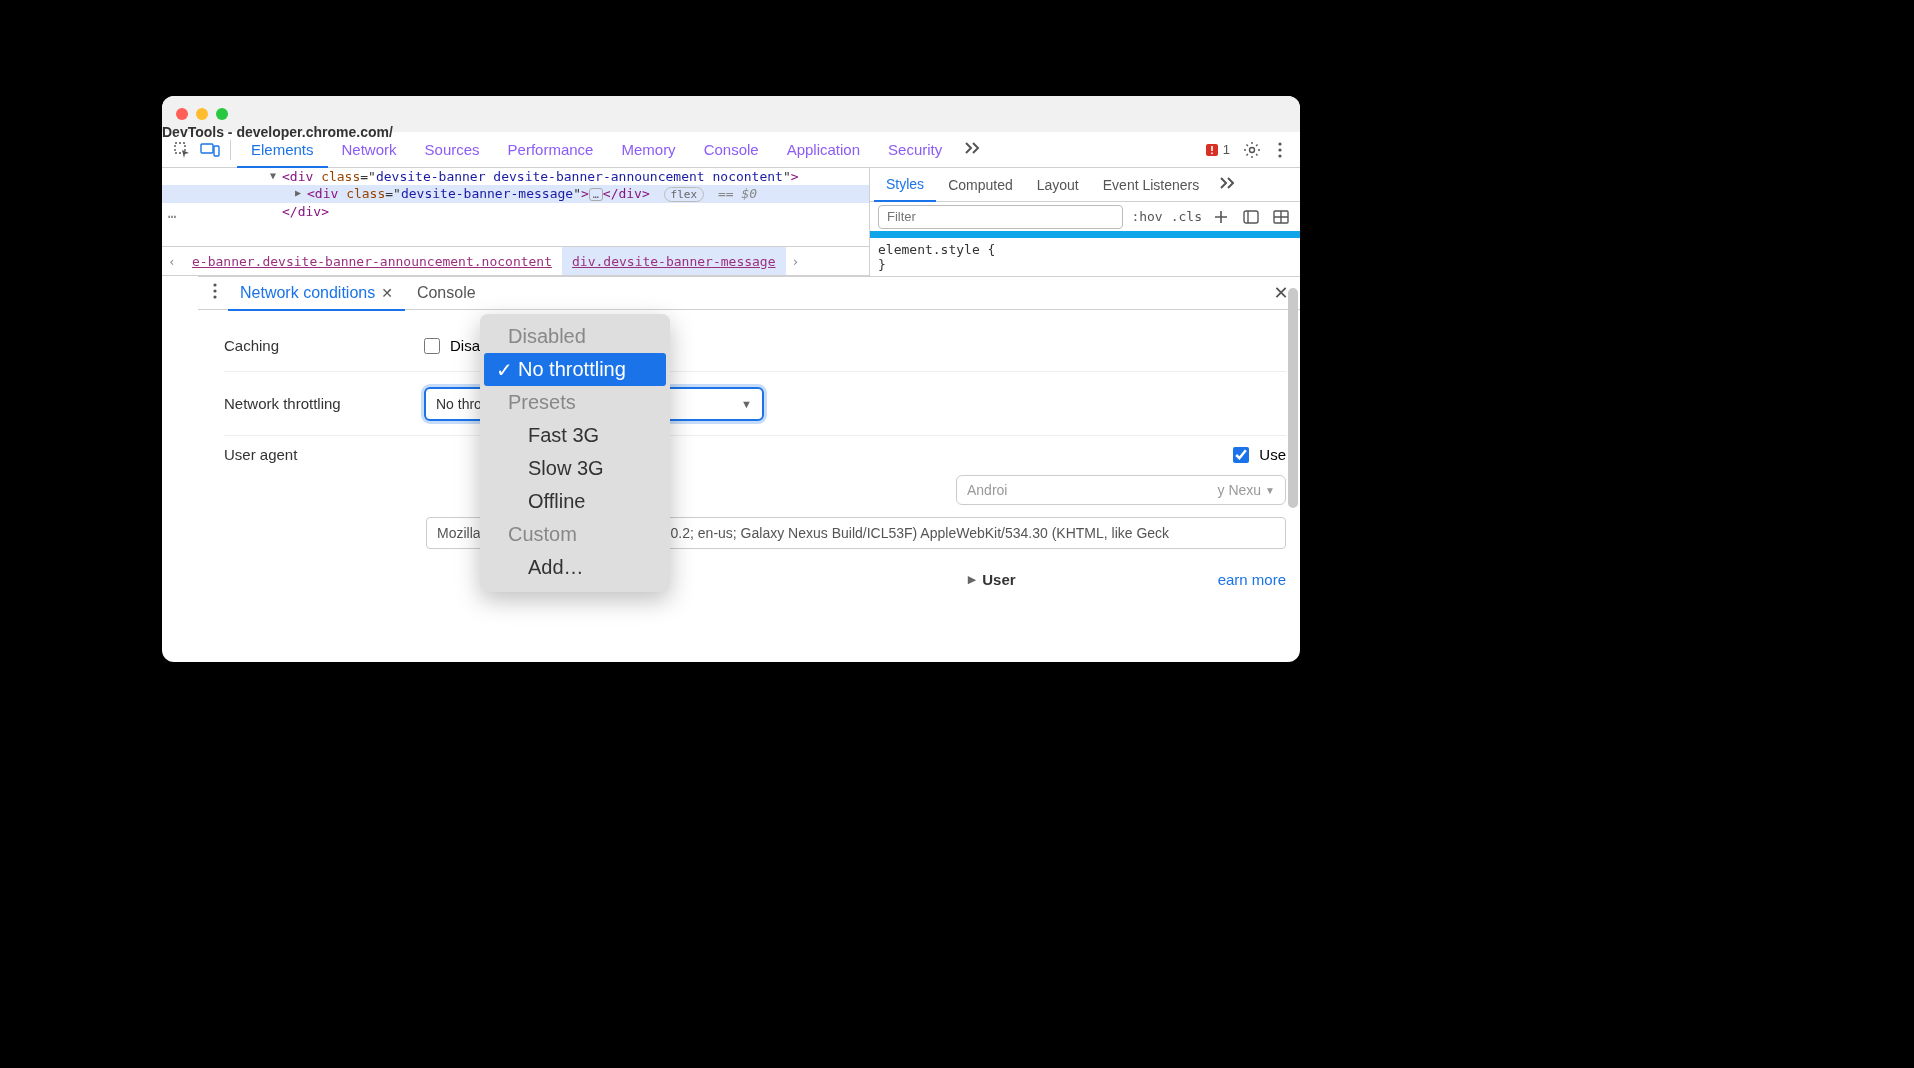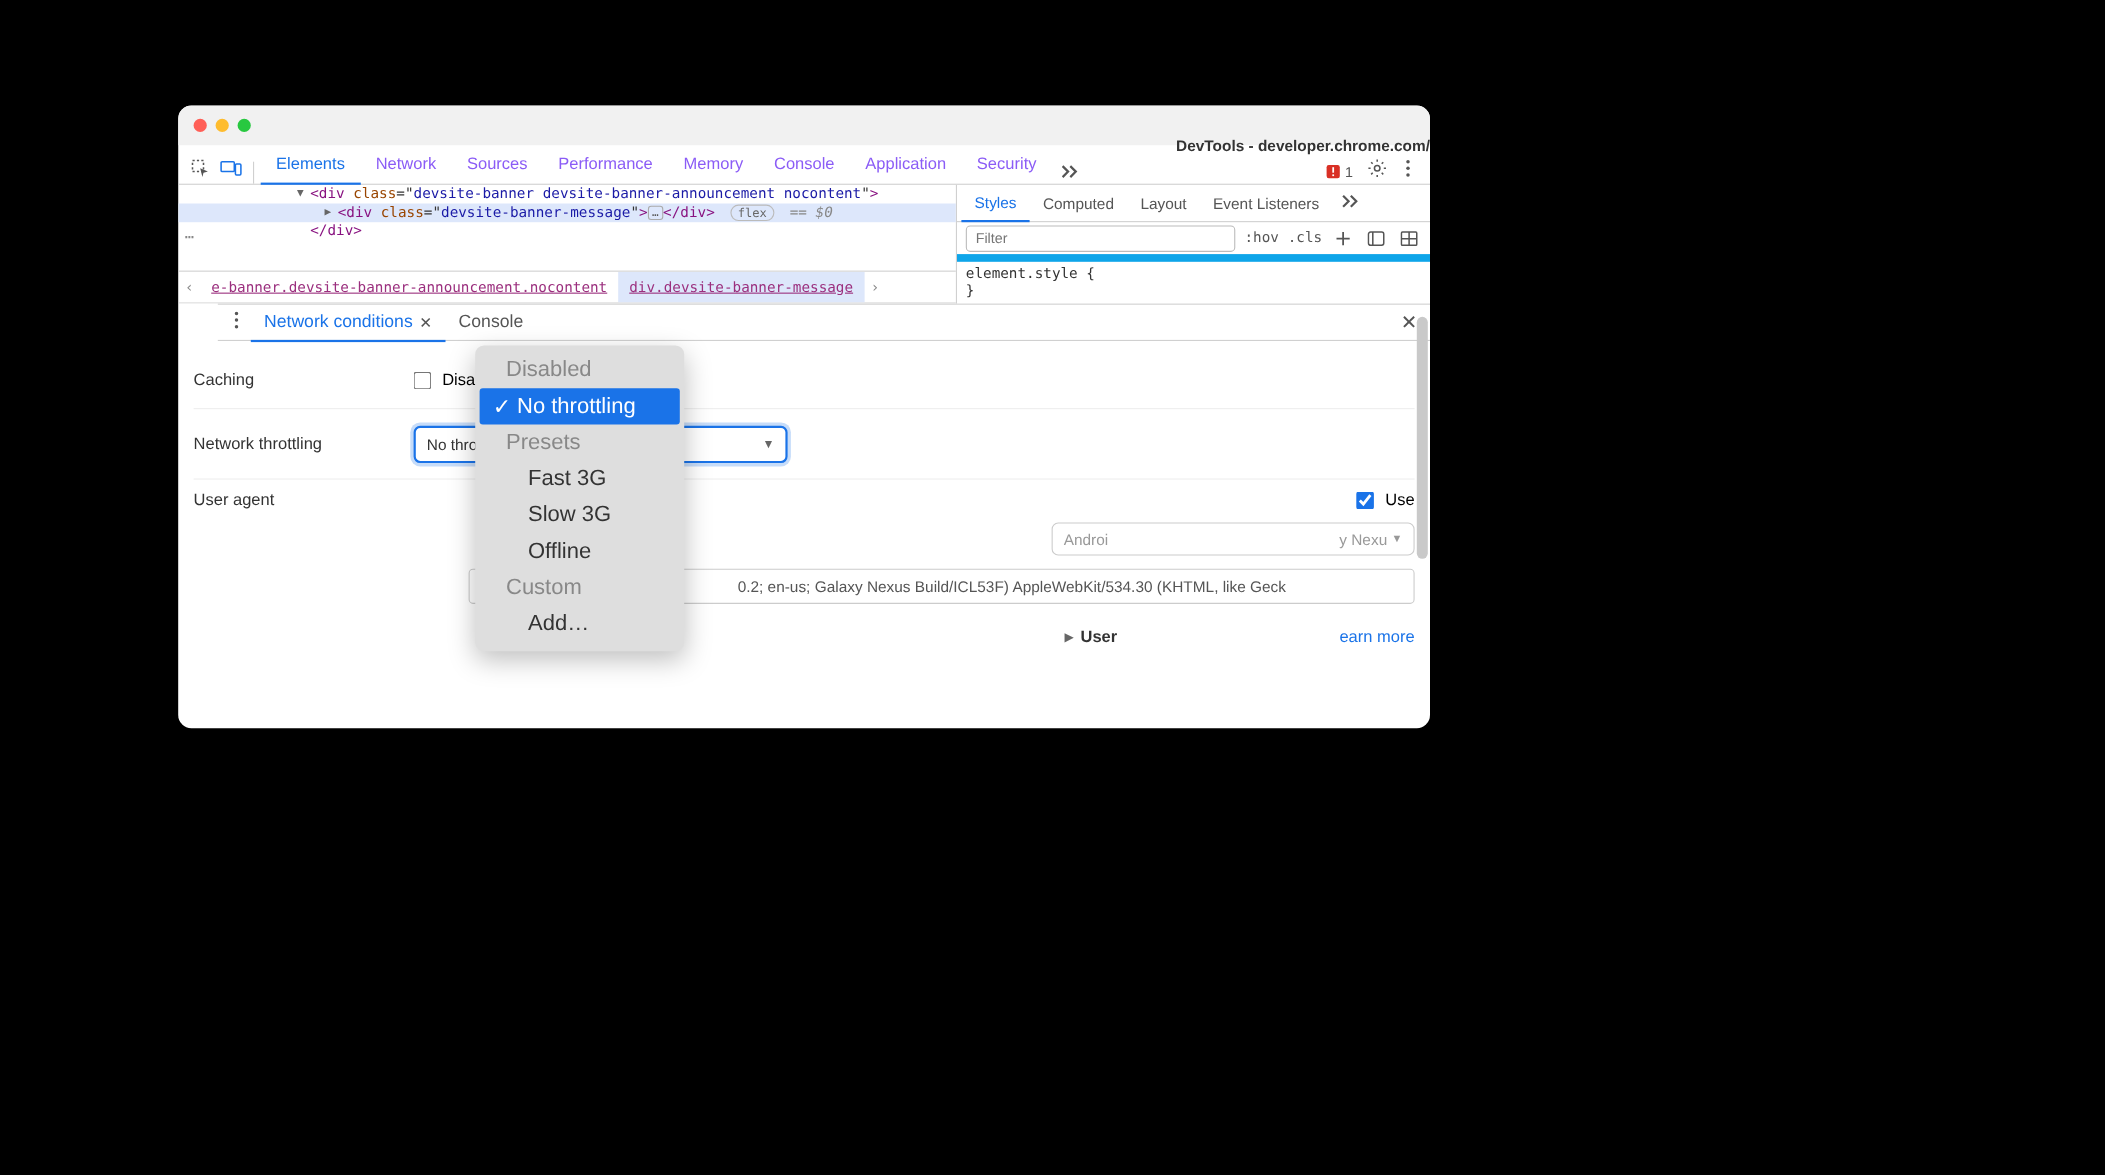--- a/index.html
+++ b/index.html
@@ -30,31 +30,31 @@
     background: #f1f1f1;
   }
   .traffic-lights { display: flex; gap: 8px; }
   .tl { width: 12px; height: 12px; border-radius: 50%; }
   .tl.red { background: #ff5f57; }
   .tl.yellow { background: #febc2e; }
   .tl.green { background: #28c840; }
   .titlebar-title {
     position: absolute;
     left: 0; right: 0;
-    text-align: right;
+    text-align: left;
     font-size: 14px;
     font-weight: 600;
     color: #333;
     pointer-events: none;
     margin-top: 36px;
   }
   .tabbar {
     height: 36px;
     display: flex;
-    align-items: flex-end;
+    align-items: center;
     border-bottom: 1px solid #d0d0d0;
     padding: 0 6px;
     gap: 0;
     font-size: 15px;
   }
   .toolbar-icon {
     width: 28px; height: 28px;
     display: flex; align-items: center; justify-content: center;
     color: #555;
     cursor: pointer;
@@ -179,20 +179,21 @@
     color:#555; cursor:pointer;
   }
   .dtab.active { color:#1a73e8; border-bottom:2px solid #1a73e8; margin-bottom:-1px; }
   .dtab-close { font-size:14px; color:#555; cursor:pointer; }
   .drawer-spacer { flex:1; }
   .drawer-close { width:30px; text-align:center; font-size:18px; color:#555; cursor:pointer; }
   .drawer-body {
     padding:10px 14px 20px 14px;
     font-size:15px;
     position:relative;
+    margin-left:48px;
   }
   .row {
     display:flex; align-items:center; min-height:52px;
     border-bottom:1px solid #eee;
   }
   .row:last-child { border-bottom:none; }
   .row-label { width:200px; color:#333; }
   .row-field { flex:1; display:flex; align-items:center; gap:10px; flex-wrap:wrap; }
   .chk { width:16px; height:16px; cursor:pointer; accent-color:#1a73e8; }
   .selectbox {

